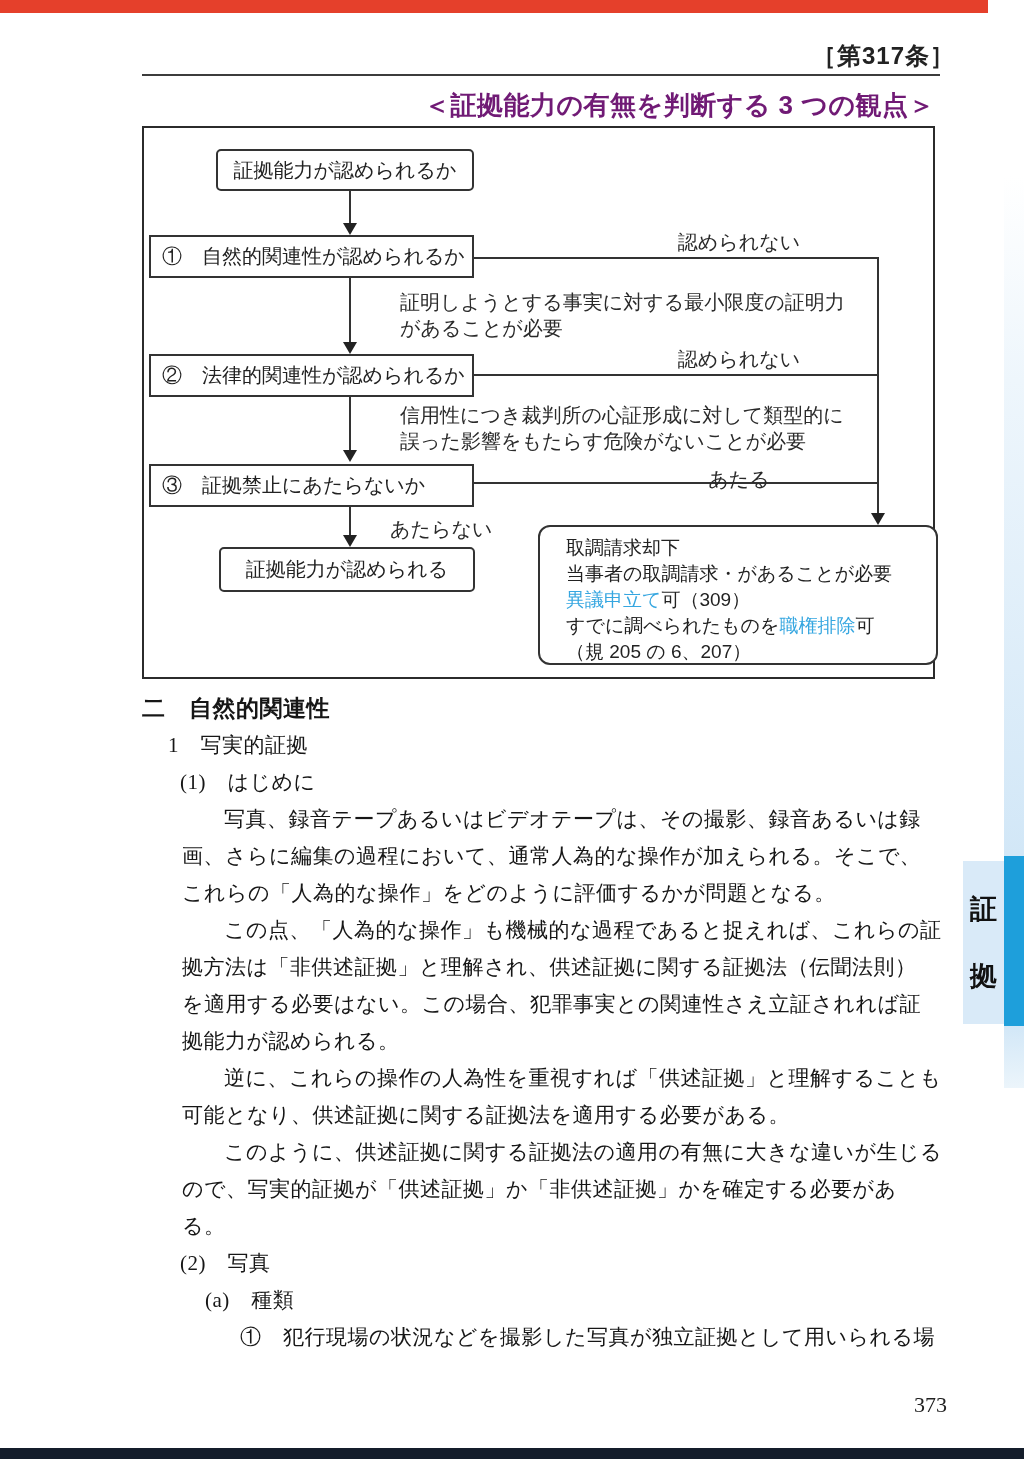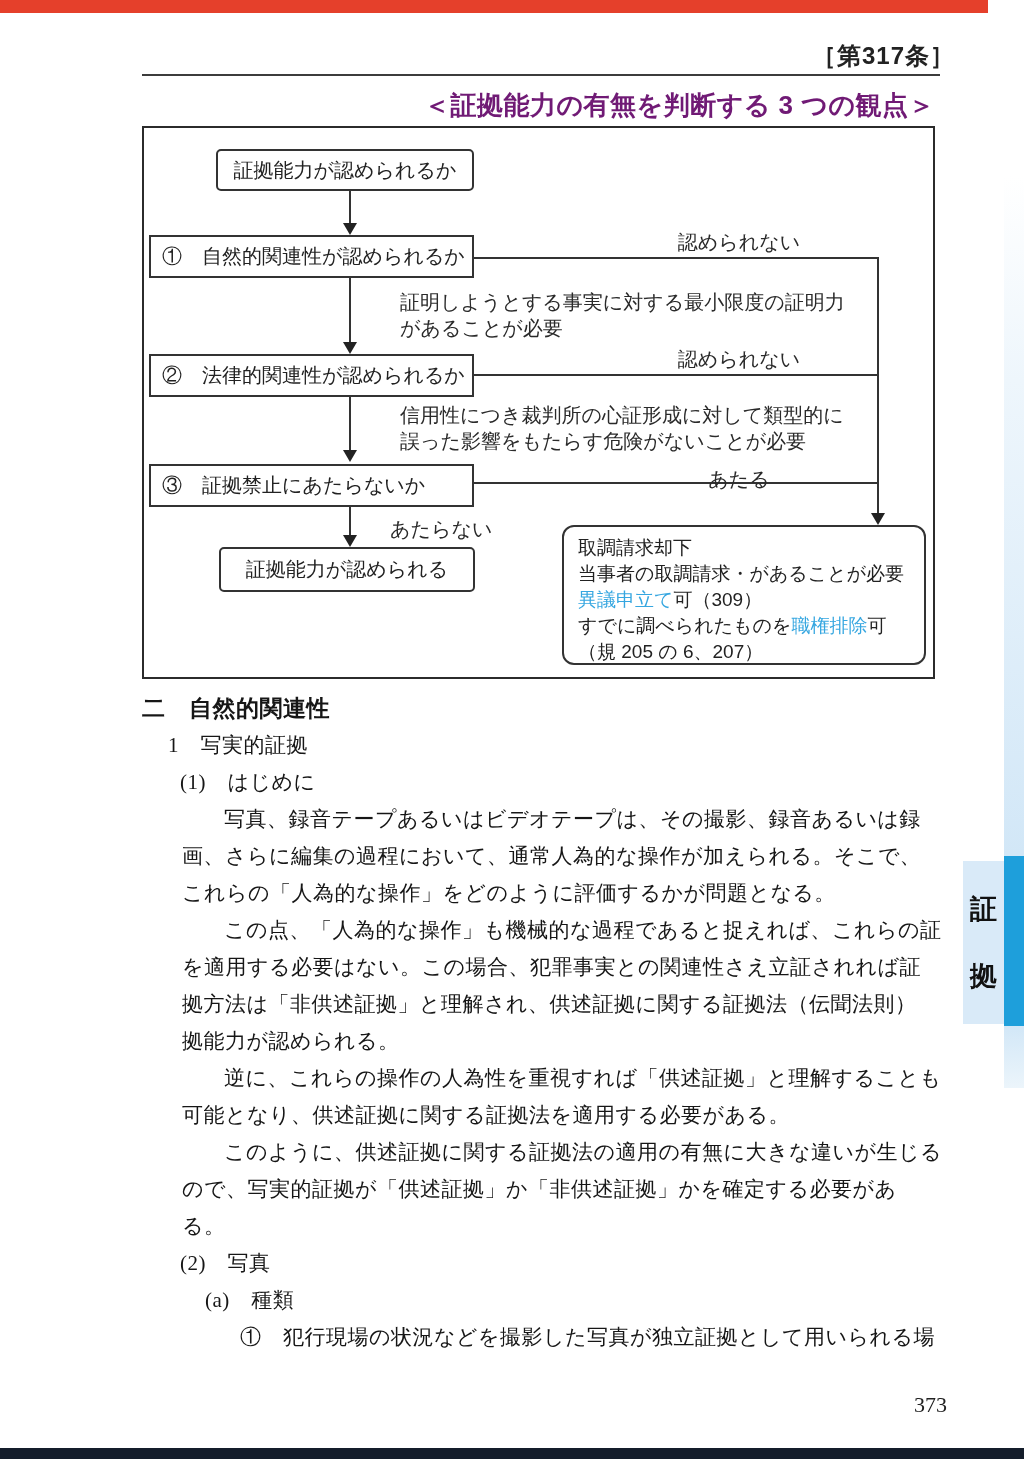--- a/index.html
+++ b/index.html
@@ -23,23 +23,23 @@
   .dbox{position:absolute;border:2px solid #333;background:#fff;display:flex;align-items:center;
         font-size:20px;color:#222;box-sizing:border-box;}
   .rounded{border-radius:5px;justify-content:center;}
   .step{padding-left:11px;}
   .vline{position:absolute;width:2px;background:#333;}
   .hline{position:absolute;height:2px;background:#333;}
   .arrow-down{position:absolute;width:0;height:0;border-left:7px solid transparent;
               border-right:7px solid transparent;border-top:12px solid #222;}
   .flow-label{position:absolute;font-size:20px;color:#2a2a2a;}
   .note{position:absolute;font-size:20px;line-height:26px;color:#2a2a2a;}
-  .result{position:absolute;left:394px;top:397px;width:364px;height:140px;border:2px solid #333;
-          border-radius:12px;background:#fff;box-sizing:border-box;padding:8px 14px;
-          font-size:19px;line-height:26px;color:#222;margin-left:24px;}
+  .result{position:absolute;left:394px;top:397px;width:400px;height:140px;border:2px solid #333;
+          border-radius:12px;background:#fff;box-sizing:border-box;padding:8px 26px;
+          font-size:19px;line-height:26px;color:#222;}
   .blue{color:#35a6e0;}
 
   
   .body-col{left:142px;top:690px;width:806px;font-family:"Liberation Serif", serif;
             font-size:21px;line-height:37px;color:#161616;letter-spacing:.5px;}
   .bline{height:37px;white-space:nowrap;}
   .h2{font-weight:bold;font-size:23px;}
   .i26{padding-left:26px;} .i38{padding-left:38px;} .i40{padding-left:40px;}
   .i63{padding-left:63px;} .i82{padding-left:82px;} .i98{padding-left:98px;}
 
@@ -119,22 +119,22 @@
 </div>
 
 <div class="abs body-col">
   <div class="bline h2">二　自然的関連性</div>
   <div class="bline i26">1　写実的証拠</div>
   <div class="bline i38">(1)　はじめに</div>
   <div class="bline i82">写真、録音テープあるいはビデオテープは、その撮影、録音あるいは録</div>
   <div class="bline i40">画、さらに編集の過程において、通常人為的な操作が加えられる。そこで、</div>
   <div class="bline i40">これらの「人為的な操作」をどのように評価するかが問題となる。</div>
   <div class="bline i82">この点、「人為的な操作」も機械的な過程であると捉えれば、これらの証</div>
+  <div class="bline i40">拠方法は「非供述証拠」と理解され、供述証拠に関する証拠法（伝聞法則）</div>
   <div class="bline i40">を適用する必要はない。この場合、犯罪事実との関連性さえ立証されれば証</div>
-  <div class="bline i40">拠方法は「非供述証拠」と理解され、供述証拠に関する証拠法（伝聞法則）</div>
   <div class="bline i40">拠能力が認められる。</div>
   <div class="bline i82">逆に、これらの操作の人為性を重視すれば「供述証拠」と理解することも</div>
   <div class="bline i40">可能となり、供述証拠に関する証拠法を適用する必要がある。</div>
   <div class="bline i82">このように、供述証拠に関する証拠法の適用の有無に大きな違いが生じる</div>
   <div class="bline i40">ので、写実的証拠が「供述証拠」か「非供述証拠」かを確定する必要があ</div>
   <div class="bline i40">る。</div>
   <div class="bline i38">(2)　写真</div>
   <div class="bline i63">(a)　種類</div>
   <div class="bline i98">①　犯行現場の状況などを撮影した写真が独立証拠として用いられる場</div>
 </div>

